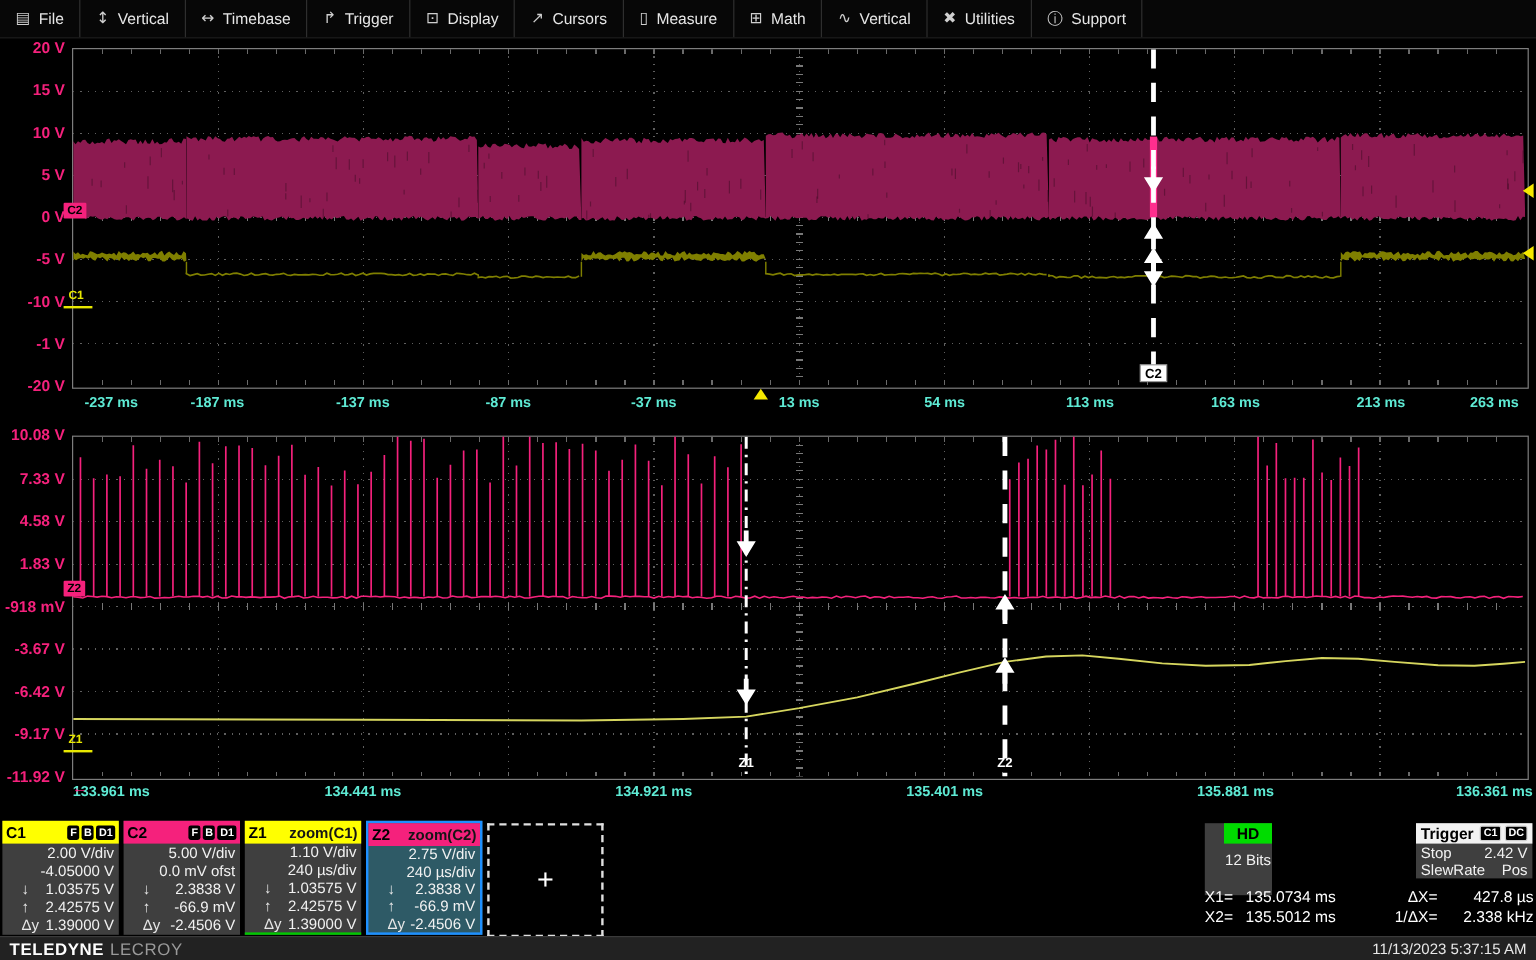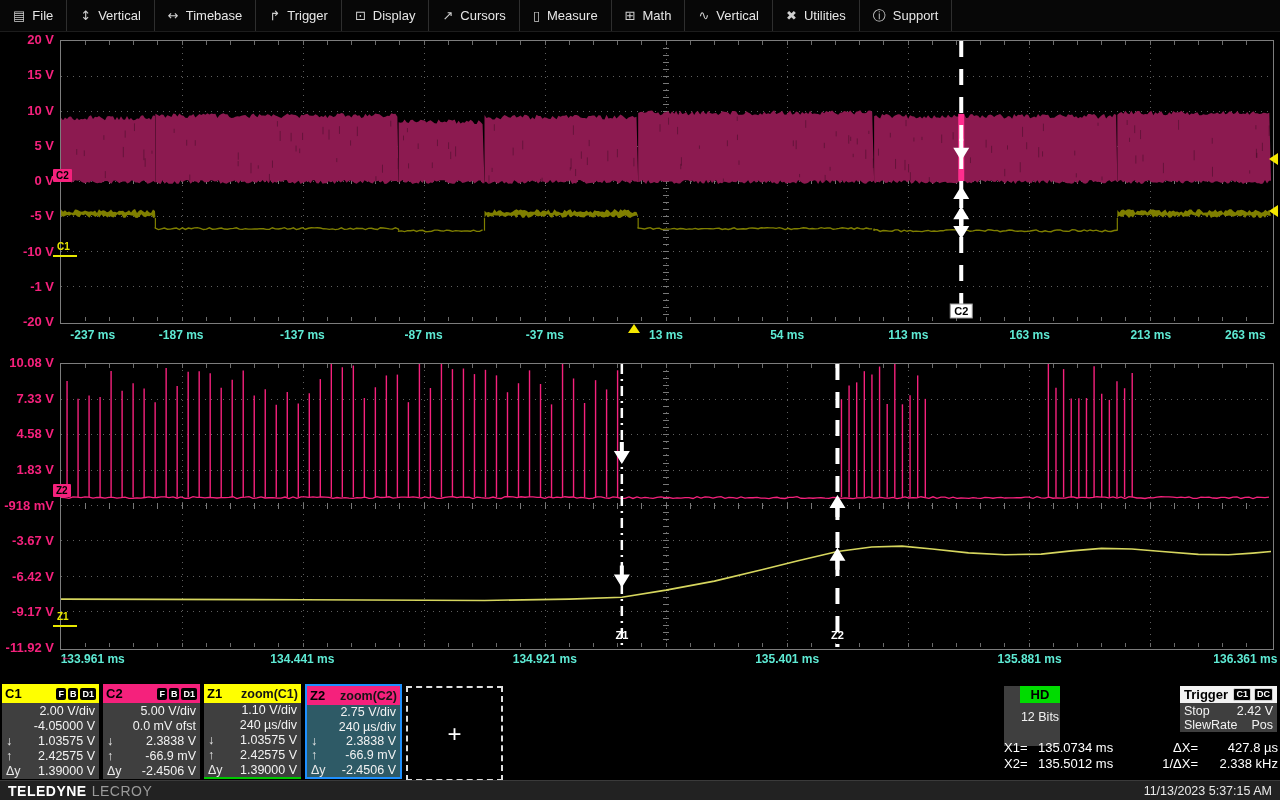--- a/index.html
+++ b/index.html
@@ -45,21 +45,21 @@
   .dbox{position:absolute;top:684px;width:97px;height:95px;background:#3f3f3f;
         box-sizing:border-box;display:flex;flex-direction:column;}
   .dbox.sel{border:2px solid #1e90ff;background:#2e5a66;}
   .dhead{height:19px;display:flex;align-items:center;padding:0 3px;gap:2px;font-size:13px;
          font-weight:700;color:#000;}
   .dtitle{flex:0 0 auto;}
   .dsub{margin-left:auto;font-weight:700;font-size:12.5px;color:#151515;}
   .dbadges{margin-left:auto;display:flex;gap:2px;}
   .badge{background:#000;color:#fff;font-size:9px;font-weight:700;padding:0 2px;height:12px;
          line-height:12px;border-radius:2px;}
-  .drow{flex:1;display:flex;align-items:center;padding:0 4px;color:#f2f2f2;font-size:12.5px;}
+  .drow{flex:1;display:flex;align-items:center;padding:0 4px;color:#f2f2f2;font-size:12.5px;margin-left:12px;}
   .drow .dl{width:18px;color:#e8e8e8;}
   .drow .dv{margin-left:auto;white-space:nowrap;}
   .addbox{position:absolute;left:406px;top:686px;width:93px;height:91px;border:2px dashed #e0e0e0;
           display:flex;align-items:center;justify-content:center;color:#fff;font-size:24px;font-weight:400;}
 
   
   .rp-box{position:absolute;top:686px;background:#3f3f3f;box-sizing:border-box;}
   .rp-head{height:17px;display:flex;align-items:center;padding:0 4px;font-size:13px;font-weight:700;}
   .rp-body{display:flex;flex-direction:column;padding:1px 4px 2px 4px;}
   .rp-row{display:flex;font-size:12.5px;color:#f2f2f2;height:14px;align-items:center;white-space:nowrap;}

